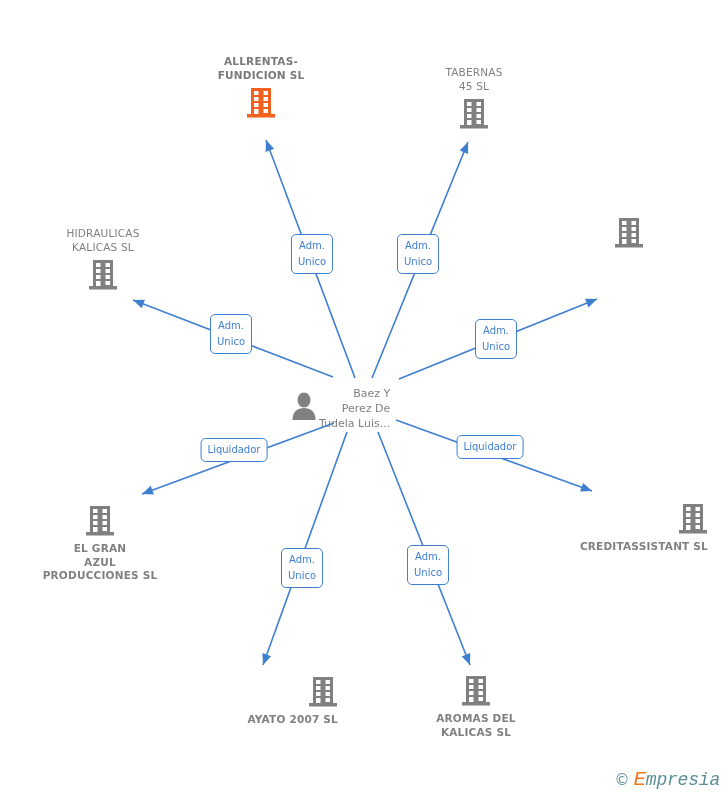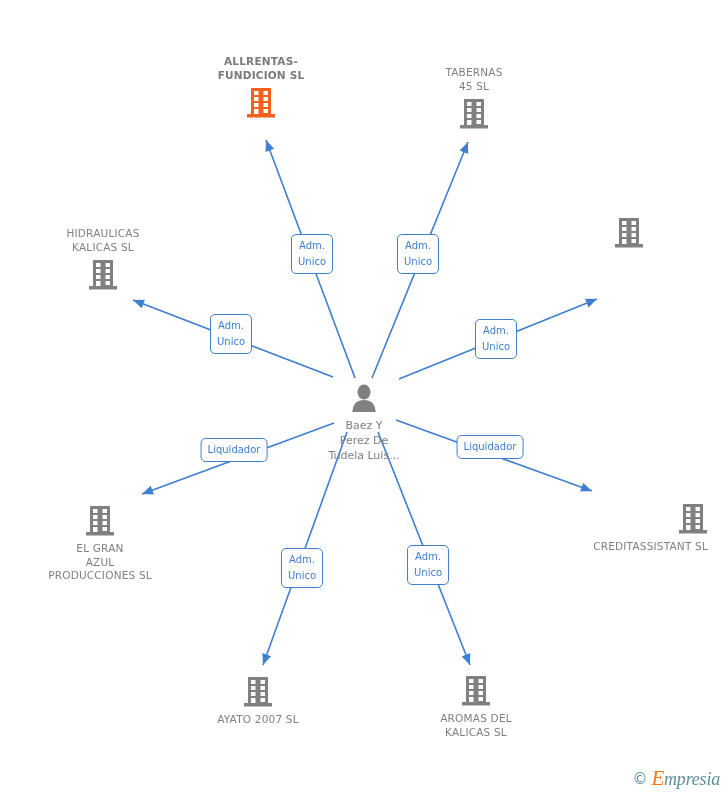--- a/index.html
+++ b/index.html
@@ -44,29 +44,28 @@
     white-space: pre-line;
   }
   .node.highlight .label {
     color: #7a7a7a;
     font-weight: bold;
   }
   .node .icon-wrap {
     line-height: 0;
   }
   .node.label-top .label { margin-bottom: 5px; }
-  .node.label-bottom .label { margin-top: 5px; }
+  .node.label-bottom .label { margin-top: 5px; font-weight: bold; }
 
   .center-node {
     position: absolute;
     width: 150px;
     margin-left: -75px;
-    text-align: center;
+    text-align: right;
     display: flex;
-    flex-direction: column;
     align-items: center;
   }
   .center-node .label {
     font-size: 11px;
     line-height: 15px;
     color: #808080;
     white-space: pre-line;
     margin-top: 2px;
   }
 
@@ -92,21 +91,21 @@
     align-items: center;
     gap: 4px;
     font-size: 17px;
   }
   .watermark .copy {
     color: #5a8f99;
     font-size: 15px;
   }
   .watermark .brand {
     color: #5a8f99;
-    font-family: Liberation Serif, serif;
+    font-family: Liberation Mono, monospace;
     font-style: italic;
     font-size: 18px;
     letter-spacing: -0.2px;
   }
   .watermark .brand .cap {
     color: #f07820;
     font-size: 21px;
   }
 </style>
 </head>
@@ -244,21 +243,21 @@
             <rect x="17.5" y="4" width="4.5" height="4" fill="#ffffff"></rect>
             <rect x="8" y="10" width="4.5" height="4" fill="#ffffff"></rect>
             <rect x="17.5" y="10" width="4.5" height="4" fill="#ffffff"></rect>
             <rect x="8" y="16" width="4.5" height="4" fill="#ffffff"></rect>
             <rect x="17.5" y="16" width="4.5" height="4" fill="#ffffff"></rect>
             <rect x="8" y="22" width="4.5" height="5" fill="#ffffff"></rect>
             <rect x="17.5" y="22" width="4.5" height="4" fill="#ffffff"></rect>
           </svg></span>
         <span class="label">CREDITASSISTANT SL</span>
       </div>
-      <div class="node label-bottom" style="left: 258px; top: 676px;">
+      <div class="node label-bottom" style="left: 258px; top: 676px; align-items: flex-end;">
         <span class="icon-wrap"><svg width="30" height="32" viewBox="0 0 30 32">
             <rect x="5" y="1" width="20" height="26" fill="#808080"></rect>
             <rect x="1" y="27" width="28" height="3.5" fill="#808080"></rect>
             <rect x="8" y="4" width="4.5" height="4" fill="#ffffff"></rect>
             <rect x="17.5" y="4" width="4.5" height="4" fill="#ffffff"></rect>
             <rect x="8" y="10" width="4.5" height="4" fill="#ffffff"></rect>
             <rect x="17.5" y="10" width="4.5" height="4" fill="#ffffff"></rect>
             <rect x="8" y="16" width="4.5" height="4" fill="#ffffff"></rect>
             <rect x="17.5" y="16" width="4.5" height="4" fill="#ffffff"></rect>
             <rect x="8" y="22" width="4.5" height="5" fill="#ffffff"></rect>

